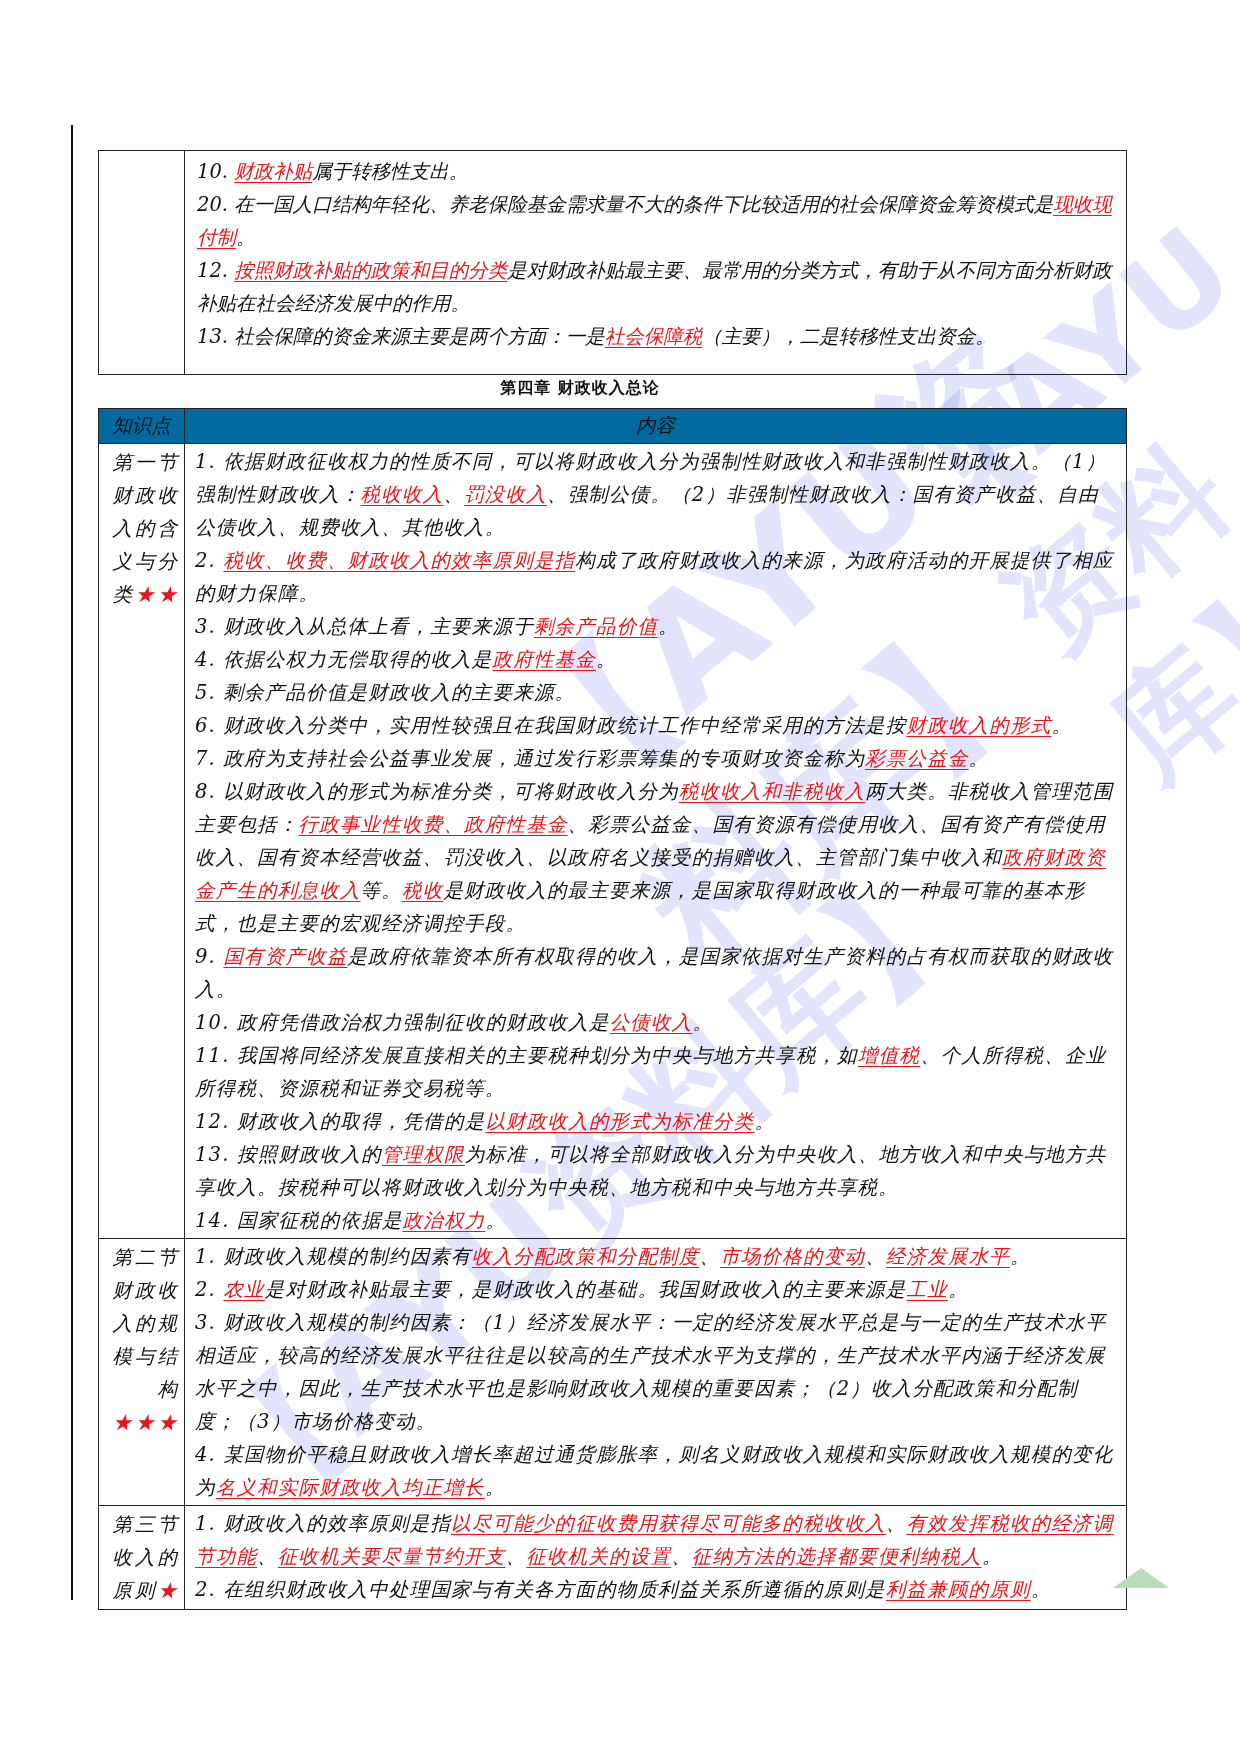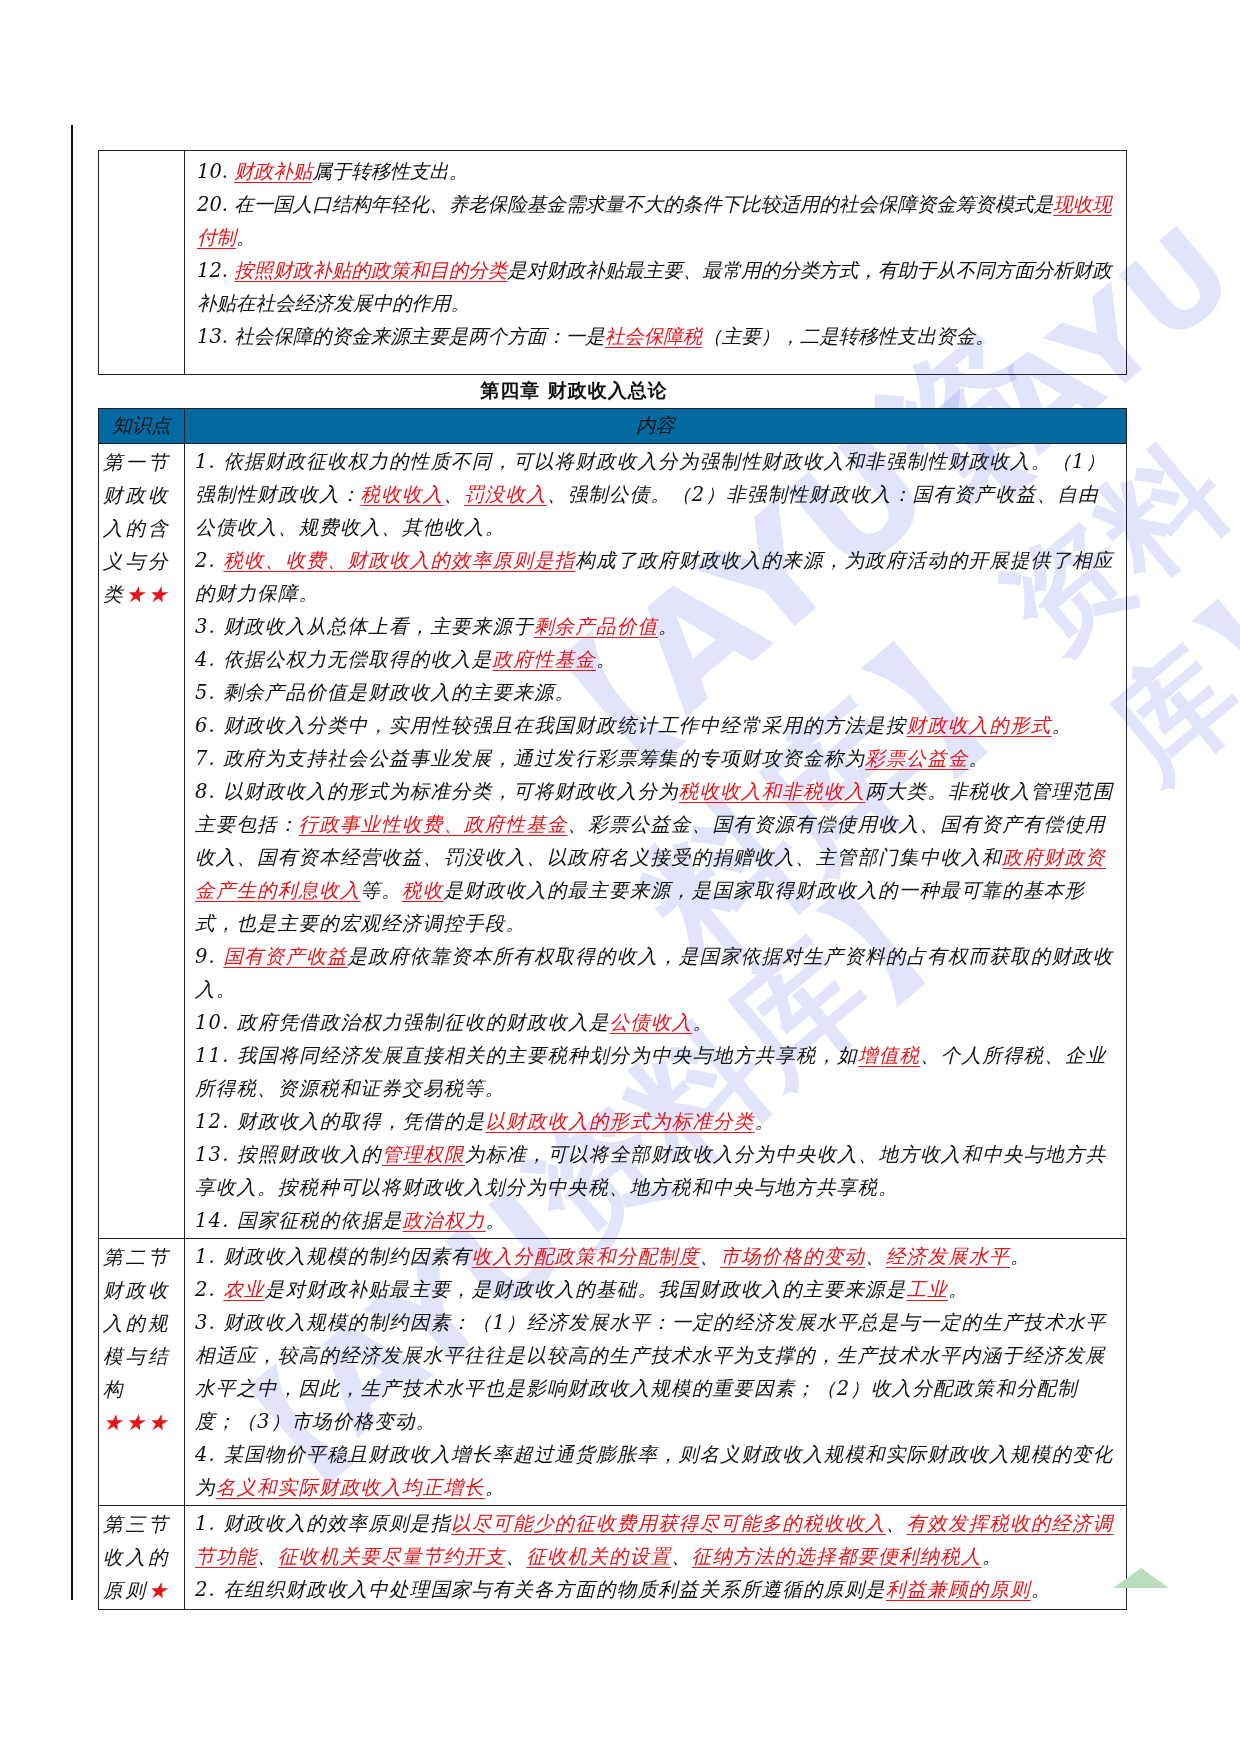--- a/index.html
+++ b/index.html
@@ -12,26 +12,26 @@
   .wm2 { left: 120px; top: 1100px; font-size: 130px; transform: rotate(-40deg); }
   .wm3 { left: 980px; top: 260px; font-size: 120px; transform: rotate(-40deg); }
   .deco-tri { position: absolute; left: 1113px; top: 1568px; width: 0; height: 0;
               border-left: 28px solid transparent; border-right: 28px solid transparent;
               border-bottom: 20px solid #b9dcbb; }
   table { border-collapse: collapse; position: absolute; table-layout: fixed; font-style: italic; }
   td, th { border: 1.5px solid #222; vertical-align: top; font-size: 19.5px; line-height: 33px; font-weight: normal; }
   .t1 { left: 98px; top: 150px; width: 1029px; }
   .t1 td.left { width: 83px; }
   .t1 td.right { padding: 4px 12px 12px 12px; height: 207px; }
-  .chapter-title { position: absolute; left: 8px; width: 1132px; top: 378px; text-align: center;
-                   font-size: 19px; font-weight: bold; letter-spacing: 1px; }
+  .chapter-title { position: absolute; left: 14px; width: 1132px; top: 378px; text-align: center;
+                   font-size: 16px; font-weight: bold; letter-spacing: 1px; }
   .t2 { left: 98px; top: 408px; width: 1029px; }
   .t2 th { background: #0369a1; height: 32px; line-height: 32px; }
   .t2 th.c1 { width: 83px; }
-  .t2 td.sec { text-align: left; padding: 2px 4px; letter-spacing: 3px; }
+  .t2 td.sec { text-align: right; padding: 2px 4px; letter-spacing: 3px; }
   .t2 td.body { padding: 1px 10px 1px 10px; letter-spacing: 1.2px; }
   .item { display: block; }
   .hl { color: #e8141a; text-decoration: underline; text-decoration-color: #e8141a; text-underline-offset: 4px; }
   .star { color: #e8141a; }
 </style>
 </head>
 <body>
 
 <div class="margin-line"></div>
 

